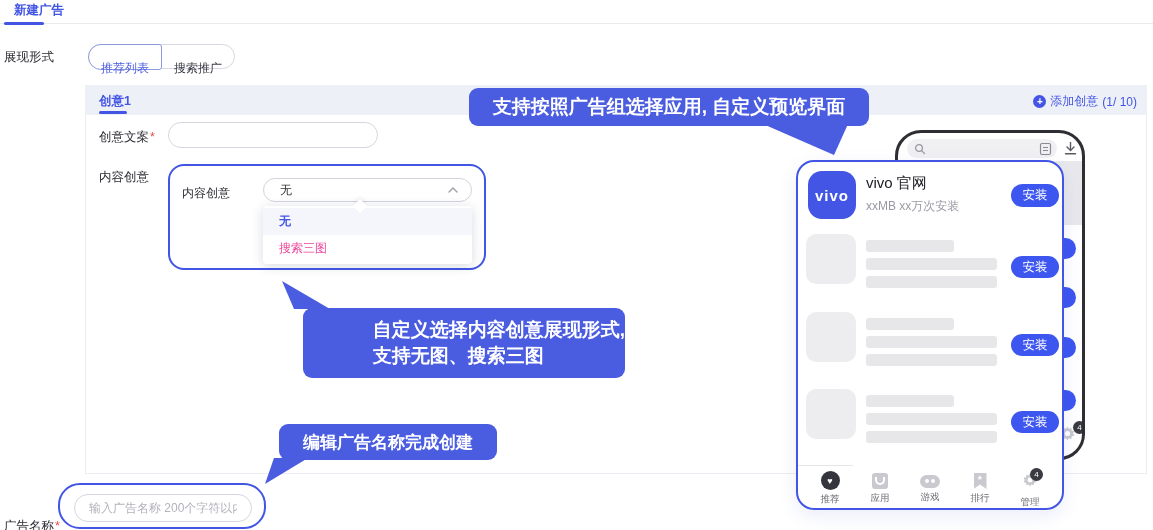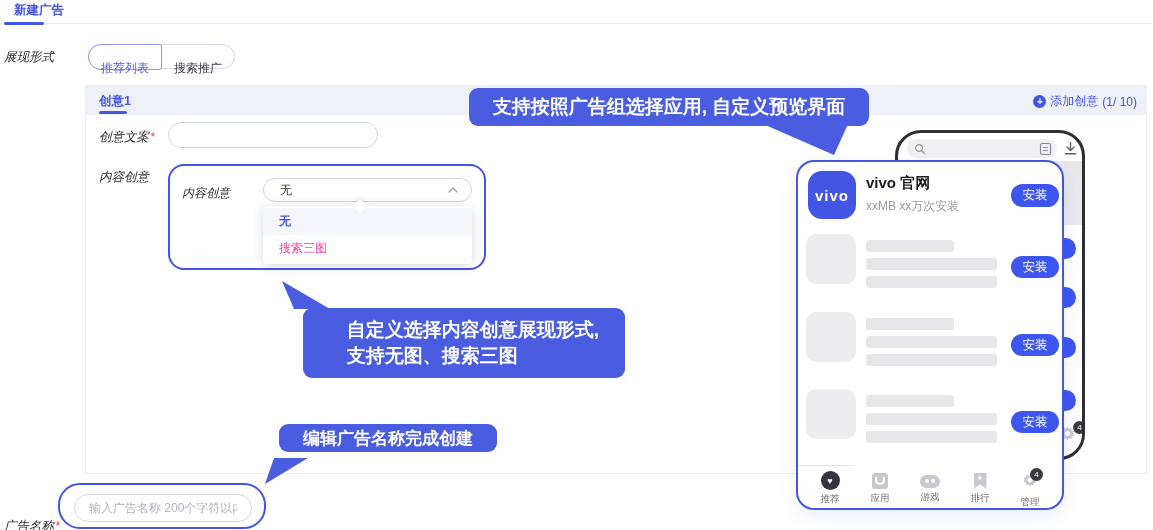--- a/index.html
+++ b/index.html
@@ -5,21 +5,21 @@
   html,body{margin:0;padding:0;}
   body{
     width:1153px;height:530px;position:relative;overflow:hidden;background:#fff;
     font-family:"Liberation Sans","DejaVu Sans",sans-serif;color:#2b2b33;
   }
   .abs{position:absolute;}
   
   .top-tab{left:14px;top:2px;font-size:12.5px;font-weight:700;color:#4255e4;cursor:pointer;text-align:right;}
   .top-divider{left:0;top:23px;width:1153px;height:1px;background:#eaeaef;}
   .top-indicator{left:4px;top:22px;width:40px;height:3px;background:#4255e4;border-radius:2px;}
-  .form-label{font-size:12.5px;color:#2b2b33;font-style:italic;}
+  .form-label{font-size:12.5px;color:#2b2b33;}
   .req{color:#e34d4d;margin-left:1px;}
   
   .segmented{left:88px;top:44px;height:25px;display:flex;align-items:stretch;background:#fff;
     border:1px solid #d8d8e2;border-radius:14px;box-sizing:border-box;}
   .seg{font-size:12px;line-height:23px;padding:12px 12px;color:#3a3a44;cursor:pointer;white-space:nowrap;}
   .seg.selected{color:#4d5ee0;border:1px solid #8d9ae0;border-radius:13px 3px 3px 13px;margin:-1px 0 -1px -1px;background:#fff;}
   
   .panel-header{left:85px;top:85px;width:1062px;height:30px;background:#eef0f8;}
   .panel-title{position:absolute;left:14px;top:8px;font-size:12.5px;font-weight:700;color:#4255e4;}
   .panel-title-underline{position:absolute;left:14px;top:26px;width:28px;height:3px;background:#4255e4;border-radius:2px;}
@@ -55,21 +55,21 @@
   .phone-search{position:absolute;left:9px;top:6px;width:150px;height:19px;border-radius:10px;background:#f0f0f3;
     display:flex;align-items:center;padding:0 5px 0 7px;box-sizing:border-box;cursor:text;}
   .phone-grayband{position:absolute;left:0;top:28px;width:184px;height:64px;background:#e8e8ec;}
   .mini-pill{position:absolute;left:128px;width:50px;height:21px;border-radius:11px;background:#3d56f0;color:#fff;
     font-size:11px;display:flex;align-items:center;justify-content:center;}
   
   .card{left:796px;top:160px;width:268px;height:350px;background:#fff;border:2px solid #4255e4;border-radius:18px;
     box-sizing:border-box;z-index:3;box-shadow:0 6px 18px rgba(60,80,200,.10);overflow:hidden;}
   .logo{position:absolute;left:10px;top:9px;width:48px;height:48px;border-radius:14px;background:#4255e4;
     color:#fff;font-size:15px;font-weight:700;letter-spacing:1px;display:flex;align-items:center;justify-content:center;}
-  .app-name{position:absolute;left:68px;top:12px;font-size:15px;font-weight:700;color:#1b1b22;}
+  .app-name{position:absolute;left:68px;top:12px;font-size:15px;font-weight:400;color:#1b1b22;}
   .app-meta{position:absolute;left:68px;top:36px;font-size:12px;color:#9a9aa4;}
   .install-btn{position:absolute;width:48px;height:23px;border-radius:12px;background:#3d56f0;color:#fff;
     font-size:12.5px;display:flex;align-items:center;justify-content:center;cursor:pointer;}
   .row-icon{position:absolute;left:8px;width:50px;height:50px;border-radius:10px;background:#ededf0;}
   .bar{position:absolute;left:68px;height:12px;border-radius:3px;background:#e7e7ea;}
   .nav-divider{position:absolute;left:0;top:303px;width:55px;height:1px;background:#e6e6ea;}
   .tabbar{position:absolute;left:0;top:307px;width:264px;height:40px;display:flex;justify-content:space-between;padding:0 13px;box-sizing:border-box;}
   .tab-item{display:flex;flex-direction:column;align-items:center;width:38px;cursor:pointer;position:relative;}
   .tab-item .lbl{font-size:9.5px;color:#696972;margin-top:3px;white-space:nowrap;}
   .ico-heart{width:19px;height:19px;border-radius:50%;background:#35353d;color:#fff;font-size:9px;
@@ -128,31 +128,31 @@
 <div class="abs dropdown">
   <div class="dd-opt selected">无</div>
   <div class="dd-opt">搜索三图</div>
 </div>
 
 <div class="abs callout" style="left:443px;top:88px;width:400px;height:38px;font-size:19px;">支持按照广告组选择应用, 自定义预览界面</div>
 <svg class="abs tail" style="left:748px;top:124px;" width="100" height="33">
   <polygon points="15,0 100,0 86,31" fill="#4a5ce0"></polygon>
 </svg>
 
-<div class="abs callout" style="left:277px;top:308px;width:322px;height:70px;font-size:19px;justify-content:center;padding-left:18px;box-sizing:border-box;">
+<div class="abs callout" style="left:277px;top:308px;width:322px;height:70px;font-size:19px;justify-content:flex-end;padding-left:18px;box-sizing:border-box;">
   <div>
     <div>自定义选择内容创意展现形式,</div>
     <div>支持无图、搜索三图</div>
   </div>
 </div>
 <svg class="abs tail" style="left:280px;top:281px;" width="60" height="30">
   <polygon points="2,0 50,28 14,28" fill="#4a5ce0"></polygon>
 </svg>
 
-<div class="abs callout" style="left:253px;top:424px;width:218px;height:28px;font-size:17px;">编辑广告名称完成创建</div>
+<div class="abs callout" style="left:253px;top:424px;width:218px;height:36px;font-size:17px;">编辑广告名称完成创建</div>
 <svg class="abs tail" style="left:262px;top:458px;" width="48" height="28">
   <polygon points="3,26 12,0 46,0" fill="#4a5ce0"></polygon>
 </svg>
 
 <div class="abs adname-highlight"></div>
 <input class="abs pill-input" style="left: 74px; top: 494px; width: 178px; height: 28px; border-radius: 14px; z-index: 5;" placeholder="输入广告名称 200个字符以内">
 <div class="abs form-label" style="left:4px;top:518px;">
   <span>广告名称</span><span class="req">*</span>
 </div>
 

